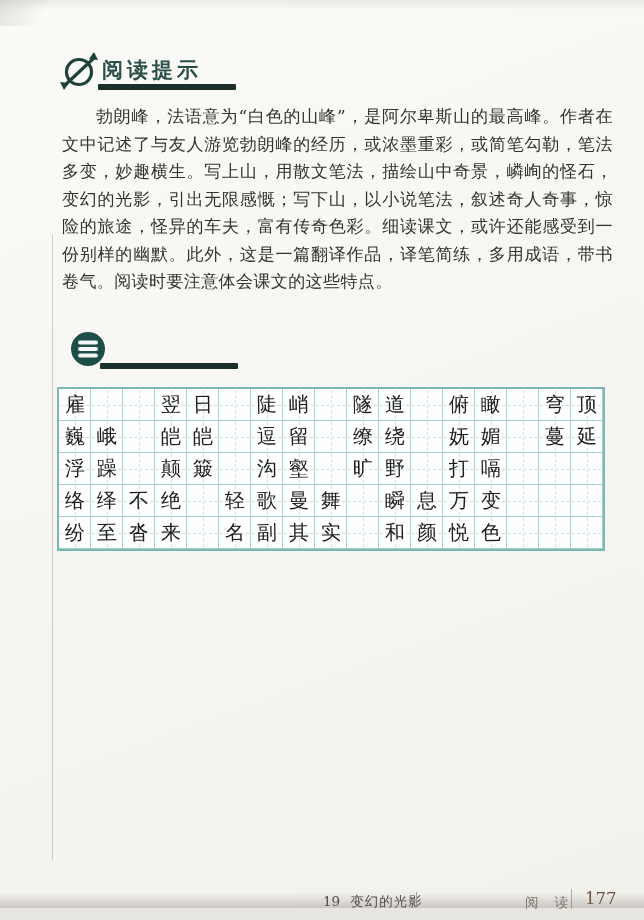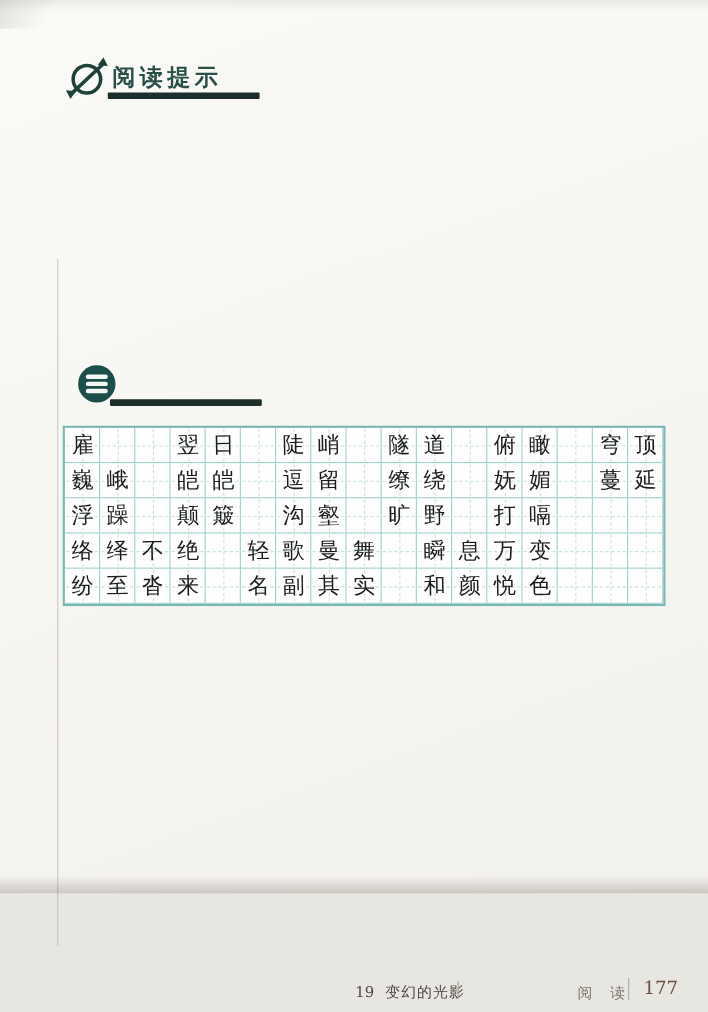--- a/index.html
+++ b/index.html
@@ -8,21 +8,21 @@
     width: 644px;
     height: 920px;
     overflow: hidden;
     font-family: "Liberation Sans", sans-serif;
     background: #e8e6e1;
   }
   .page {
     position: absolute;
     inset: 0;
     width: 644px;
-    height: 812px;
+    height: 908px;
     background: linear-gradient(160deg, #fafaf7 0%, #f7f6f2 45%, #f3f1ec 100%);
   }
   
   .gutter-line {
     position: absolute;
     left: 52px; top: 235px;
     width: 1px; height: 625px;
     background: rgba(168,165,156,0.55);
   }
   .bottom-shadow {
@@ -164,20 +164,21 @@
     <svg width="46" height="46" viewBox="0 0 46 46">
       <circle cx="23" cy="24" r="12.5" fill="none" stroke="#20403a" stroke-width="3.2"></circle>
       <line x1="8" y1="38" x2="38" y2="10" stroke="#20403a" stroke-width="3.2"></line>
       <polygon points="38,4 42,12 33,11" fill="#20403a"></polygon>
       <polygon points="8,42 4,34 13,35" fill="#20403a"></polygon>
     </svg>
   </div>
   <div class="section-title" style="left:102px; top:56px;">阅读提示</div>
   <div class="title-bar" style="left:98px; top:84px;"></div>
 
+  <p class="tips-paragraph">勃朗峰，法语意为“白色的山峰”，是阿尔卑斯山的最高峰。作者在文中记述了与友人游览勃朗峰的经历，或浓墨重彩，或简笔勾勒，笔法多变，妙趣横生。写上山，用散文笔法，描绘山中奇景，嶙峋的怪石，变幻的光影，引出无限感慨；写下山，以小说笔法，叙述奇人奇事，惊险的旅途，怪异的车夫，富有传奇色彩。细读课文，或许还能感受到一份别样的幽默。此外，这是一篇翻译作品，译笔简练，多用成语，带书卷气。阅读时要注意体会课文的这些特点。</p>
 
   <div class="section-icon" style="left:68px; top:329px;">
     <svg width="40" height="40" viewBox="0 0 40 40">
       <circle cx="20" cy="20" r="17" fill="#1d4f4a"></circle>
       <rect x="10" y="11.5" width="20" height="4" rx="2" fill="#f3f6f4"></rect>
       <rect x="10" y="18" width="20" height="4" rx="2" fill="#f3f6f4"></rect>
       <rect x="10" y="24.5" width="20" height="4" rx="2" fill="#f3f6f4"></rect>
     </svg>
   </div>
   <div class="title-bar" style="left:100px; top:363px;"></div>

